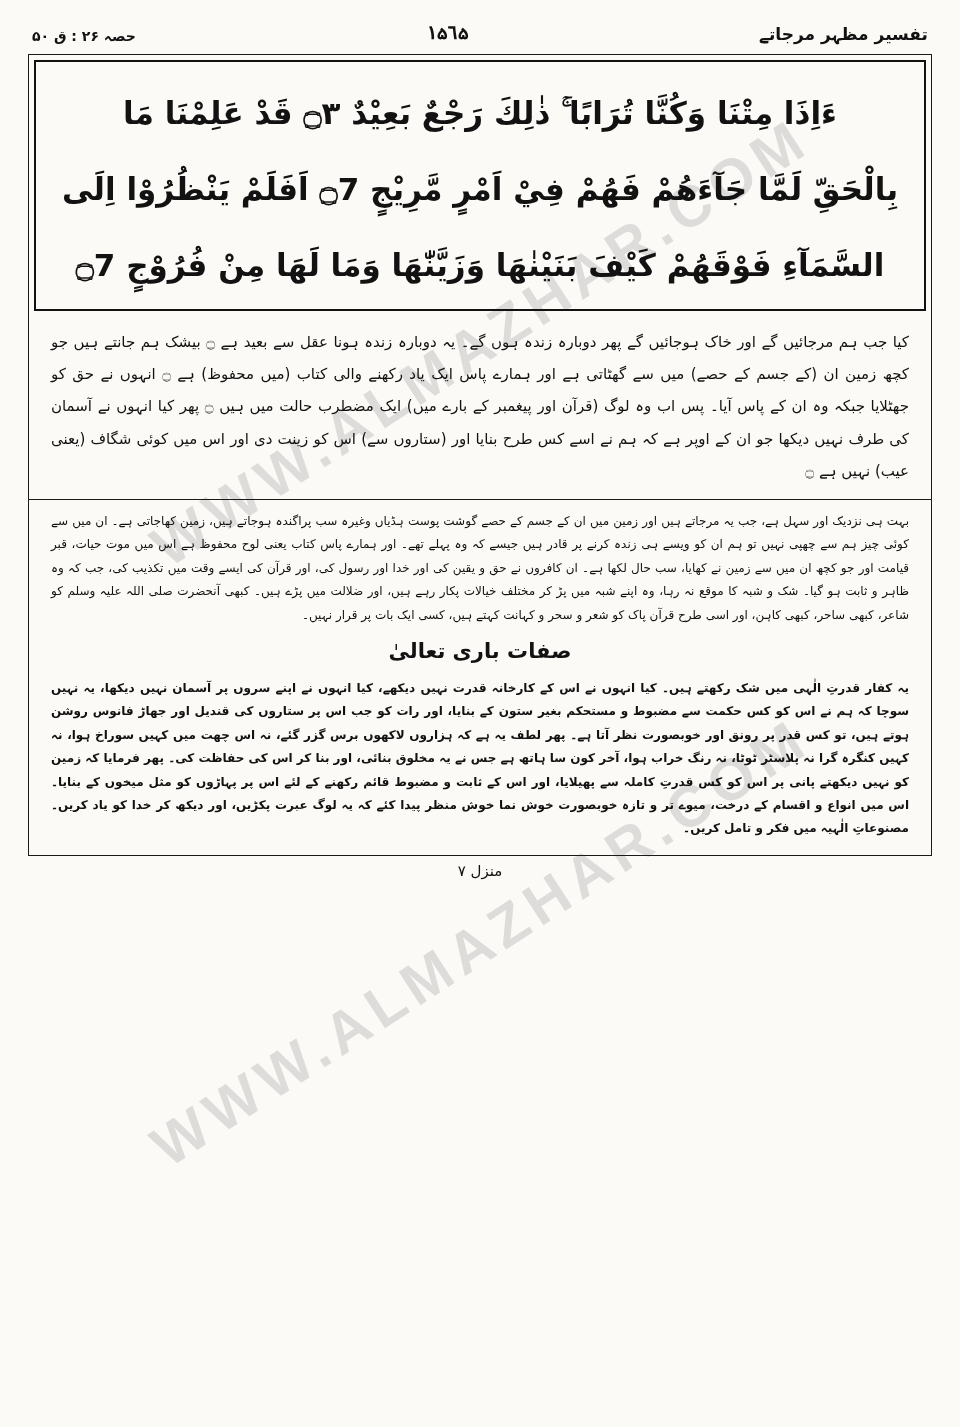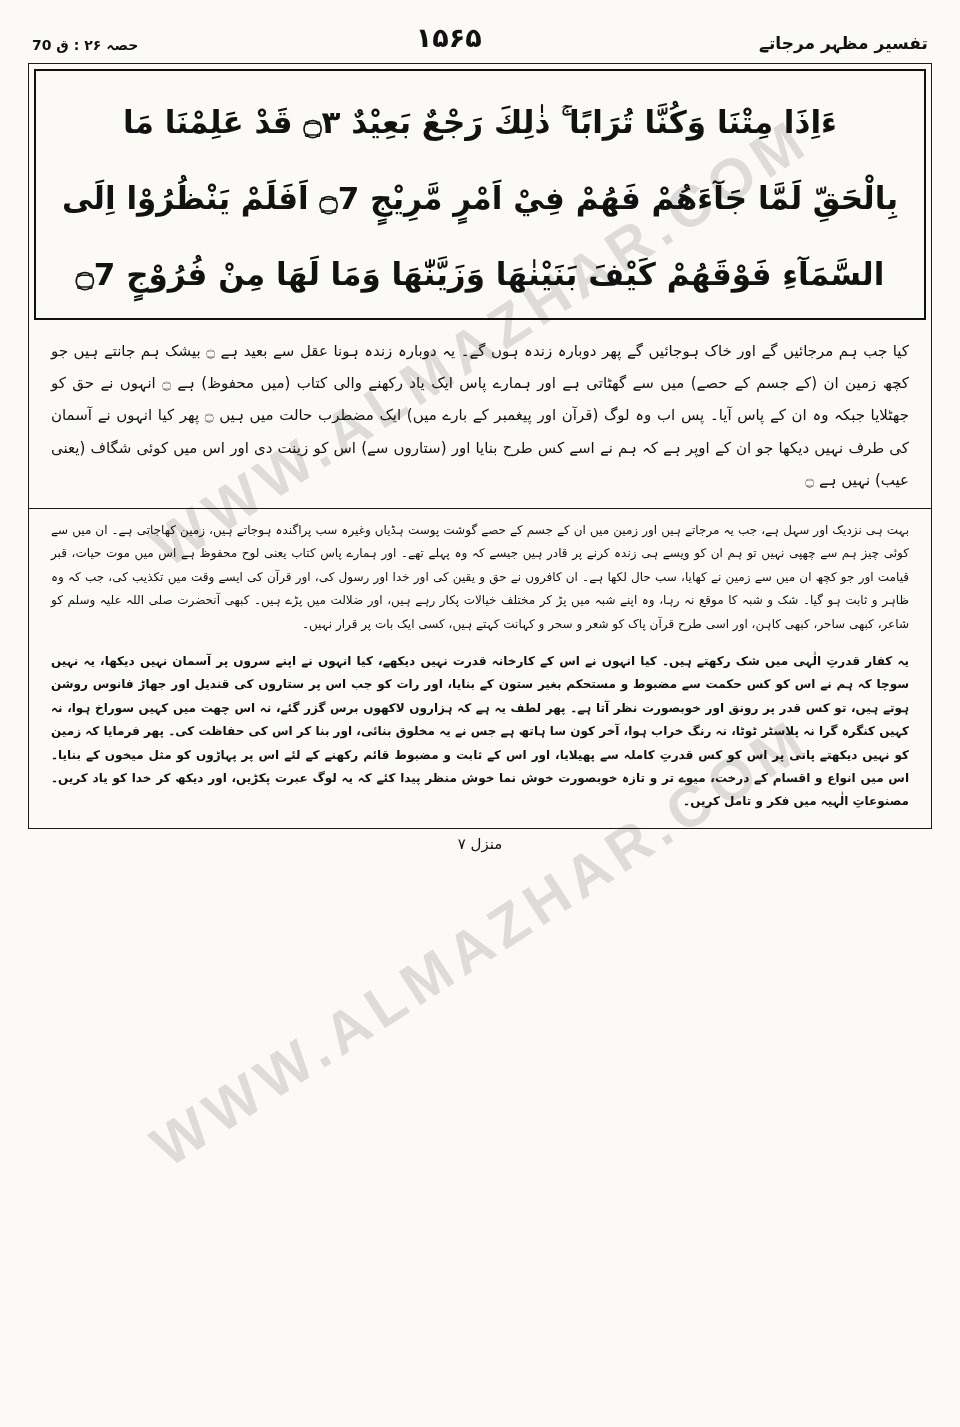--- a/index.html
+++ b/index.html
@@ -12,21 +12,21 @@
     overflow:hidden;
   }
   .page-inner{position:relative;z-index:2;}
   
   .header{
     display:flex;justify-content:space-between;align-items:flex-end;
     direction:rtl;
     padding:22px 32px 4px 32px;
   }
   .header .h-title{font-size:17px;font-weight:bold;}
-  .header .h-pageno{font-size:27px;font-weight:bold;letter-spacing:2px;}
+  .header .h-pageno{font-size:18px;font-weight:bold;letter-spacing:2px;font-family:Liberation Serif, serif;}
   .header .h-part{font-size:14px;font-weight:bold;}
   
   .frame{
     margin:6px 28px 0 28px;
     border:1.5px solid #1a1a1a;
     background:transparent;
   }
   
   .verse-box{
     border:2.5px solid #111;
@@ -96,35 +96,36 @@
 <body>
 
 <div class="watermark wm-1">WWW.ALMAZHAR.COM</div>
 <div class="watermark wm-2">WWW.ALMAZHAR.COM</div>
 
 <div class="page-inner">
 
   <div class="header">
     <div class="h-title">تفسیر مظہر مرجاتے</div>
     <div class="h-pageno">۱۵۶۵</div>
-    <div class="h-part">حصہ ۲۶ : ق 70</div>
+    <div class="h-part">حصہ ۲۶ : ق ۵۰</div>
   </div>
 
   <div class="frame">
 
     <div class="verse-box">
       <div class="verse-line">ءَاِذَا مِتْنَا وَكُنَّا تُرَابًا ۚ ذٰلِكَ رَجْعٌ بَعِيْدٌ ۝۳ قَدْ عَلِمْنَا مَا</div>
       <div class="verse-line">بِالْحَقِّ لَمَّا جَآءَهُمْ فَهُمْ فِيْ اَمْرٍ مَّرِيْجٍ ۝7 اَفَلَمْ يَنْظُرُوْا اِلَى</div>
       <div class="verse-line">السَّمَآءِ فَوْقَهُمْ كَيْفَ بَنَيْنٰهَا وَزَيَّنّٰهَا وَمَا لَهَا مِنْ فُرُوْجٍ ۝7</div>
     </div>
 
     <div class="translation">کیا جب ہم مرجائیں گے اور خاک ہوجائیں گے پھر دوبارہ زندہ ہوں گے۔ یہ دوبارہ زندہ ہونا عقل سے بعید ہے ۝ بیشک ہم جانتے ہیں جو کچھ زمین ان (کے جسم کے حصے) میں سے گھٹاتی ہے اور ہمارے پاس ایک یاد رکھنے والی کتاب (میں محفوظ) ہے ۝ انہوں نے حق کو جھٹلایا جبکہ وہ ان کے پاس آیا۔ پس اب وہ لوگ (قرآن اور پیغمبر کے بارے میں) ایک مضطرب حالت میں ہیں ۝ پھر کیا انہوں نے آسمان کی طرف نہیں دیکھا جو ان کے اوپر ہے کہ ہم نے اسے کس طرح بنایا اور (ستاروں سے) اس کو زینت دی اور اس میں کوئی شگاف (یعنی عیب) نہیں ہے ۝</div>
 
     <div class="commentary">بہت ہی نزدیک اور سہل ہے، جب یہ مرجاتے ہیں اور زمین میں ان کے جسم کے حصے گوشت پوست ہڈیاں وغیرہ سب پراگندہ ہوجاتے ہیں، زمین کھاجاتی ہے۔ ان میں سے کوئی چیز ہم سے چھپی نہیں تو ہم ان کو ویسے ہی زندہ کرنے پر قادر ہیں جیسے کہ وہ پہلے تھے۔ اور ہمارے پاس کتاب یعنی لوح محفوظ ہے اس میں موت حیات، قبر قیامت اور جو کچھ ان میں سے زمین نے کھایا، سب حال لکھا ہے۔ ان کافروں نے حق و یقین کی اور خدا اور رسول کی، اور قرآن کی ایسے وقت میں تکذیب کی، جب کہ وہ ظاہر و ثابت ہو گیا۔ شک و شبہ کا موقع نہ رہا، وہ اپنے شبہ میں پڑ کر مختلف خیالات پکار رہے ہیں، اور ضلالت میں پڑے ہیں۔ کبھی آنحضرت صلی اللہ علیہ وسلم کو شاعر، کبھی ساحر، کبھی کاہن، اور اسی طرح قرآن پاک کو شعر و سحر و کہانت کہتے ہیں، کسی ایک بات پر قرار نہیں۔</div>
 
+    <div class="section-heading">صفات باری تعالیٰ</div>
 
     <div class="commentary second">یہ کفار قدرتِ الٰہی میں شک رکھتے ہیں۔ کیا انہوں نے اس کے کارخانہ قدرت نہیں دیکھے، کیا انہوں نے اپنے سروں پر آسمان نہیں دیکھا، یہ نہیں سوچا کہ ہم نے اس کو کس حکمت سے مضبوط و مستحکم بغیر ستون کے بنایا، اور رات کو جب اس پر ستاروں کی قندیل اور جھاڑ فانوس روشن ہوتے ہیں، تو کس قدر پر رونق اور خوبصورت نظر آتا ہے۔ پھر لطف یہ ہے کہ ہزاروں لاکھوں برس گزر گئے، نہ اس چھت میں کہیں سوراخ ہوا، نہ کہیں کنگرہ گرا نہ پلاسٹر ٹوٹا، نہ رنگ خراب ہوا، آخر کون سا ہاتھ ہے جس نے یہ مخلوق بنائی، اور بنا کر اس کی حفاظت کی۔ پھر فرمایا کہ زمین کو نہیں دیکھتے پانی پر اس کو کس قدرتِ کاملہ سے پھیلایا، اور اس کے ثابت و مضبوط قائم رکھنے کے لئے اس پر پہاڑوں کو مثل میخوں کے بنایا۔ اس میں انواع و اقسام کے درخت، میوے تر و تازہ خوبصورت خوش نما خوش منظر پیدا کئے کہ یہ لوگ عبرت پکڑیں، اور دیکھ کر خدا کو یاد کریں۔ مصنوعاتِ الٰہیہ میں فکر و تامل کریں۔</div>
 
   </div>
 
   <div class="footer">منزل ۷</div>
 
 </div>
 
 </body></html>

